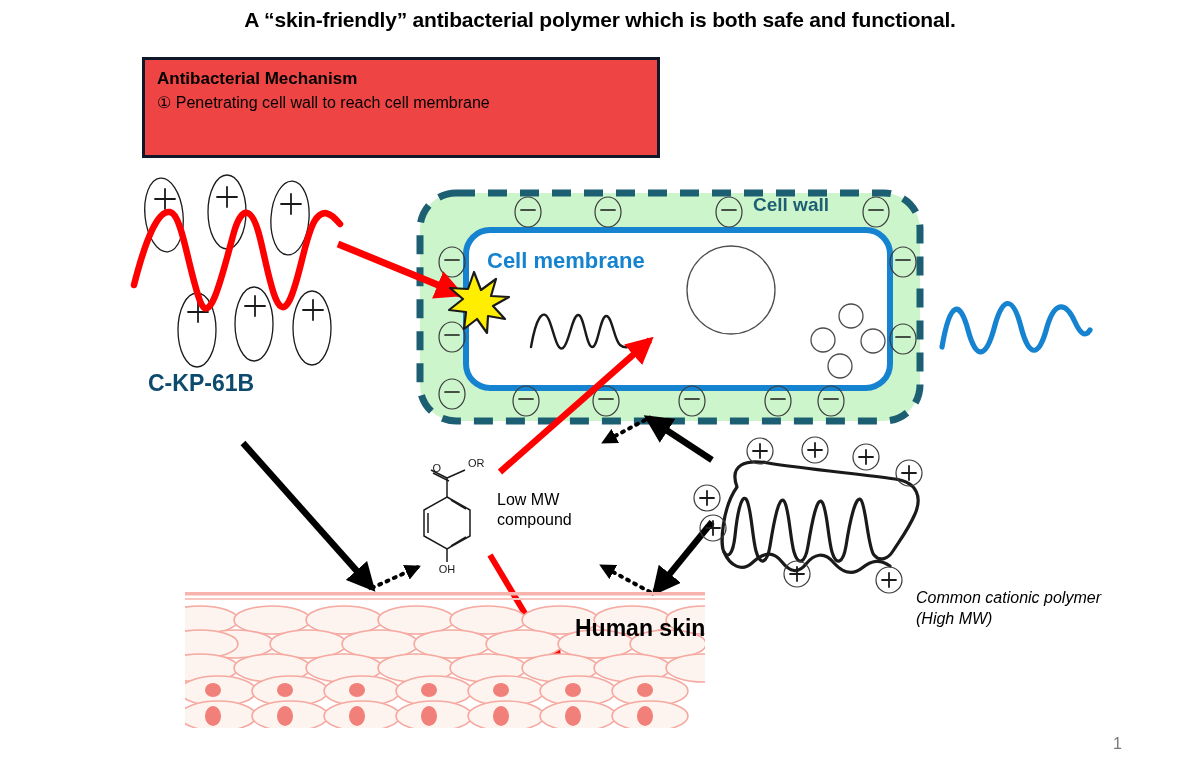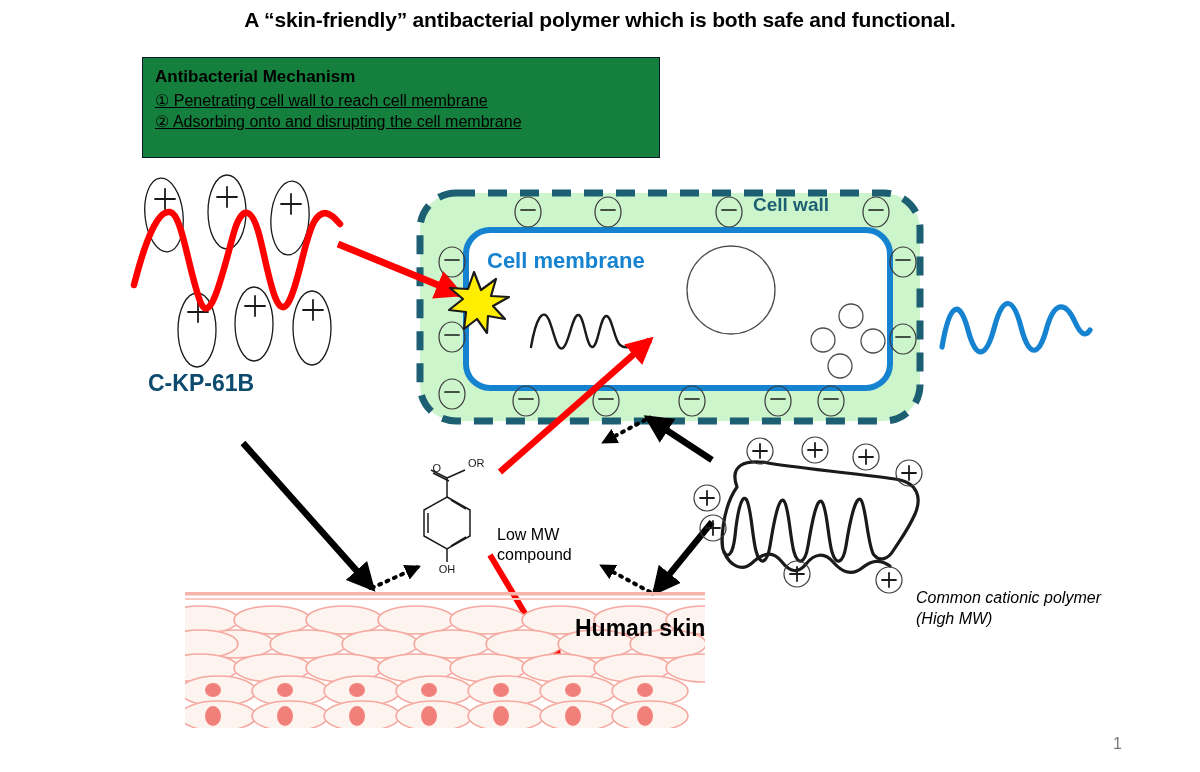--- a/index.html
+++ b/index.html
@@ -25,32 +25,31 @@
     font-weight: bold;
     color: #000000;
     letter-spacing: -0.2px;
   }
 
   
   #mechanism-box {
     position: absolute;
     left: 142px; top: 57px;
     width: 518px; height: 101px;
-    background: #15803d;
-    border: 1px solid #0f172a;
+    background: #ef4444;
+    border: 3px solid #0f172a;
     padding: 9px 16px 0 12px;
   }
   #mechanism-heading {
     font-size: 17px; font-weight: bold; color: #000;
     margin-bottom: 3px;
   }
   .mech-line {
     font-size: 16px; color: #000; line-height: 1.34;
     white-space: nowrap;
-    text-decoration: underline;
   }
 
   
   #figure-svg {
     position: absolute; left: 0; top: 0;
     width: 1200px; height: 772px;
   }
 
   
   .ov { position: absolute; white-space: nowrap; }
@@ -90,21 +89,20 @@
 </head>
 <body>
 
 <div class="slide">
 
   <div id="slide-title">A “skin-friendly” antibacterial polymer which is both safe and functional.</div>
 
   <div id="mechanism-box">
     <div id="mechanism-heading">Antibacterial Mechanism</div>
     <div class="mech-line">① Penetrating cell wall to reach cell membrane</div>
-    <div class="mech-line">② Adsorbing onto and disrupting the cell membrane</div>
   </div>
 
   <svg id="figure-svg" viewBox="0 0 1200 772">
     <defs>
       <marker id="arrow-red" viewBox="0 0 10 10" refX="8.2" refY="5" markerWidth="4.2" markerHeight="4.2" orient="auto-start-reverse">
         <path d="M 0 0 L 10 5 L 0 10 z" fill="#ff0000"></path>
       </marker>
       <marker id="arrow-black" viewBox="0 0 10 10" refX="8.2" refY="5" markerWidth="4.4" markerHeight="4.4" orient="auto-start-reverse">
         <path d="M 0 0 L 10 5 L 0 10 z" fill="#000000"></path>
       </marker>
@@ -420,21 +418,21 @@
       </g>
     </g>
   </svg>
 
   <div class="ov" id="label-ckp">C-KP-61B</div>
 
   <div class="ov" id="label-cell-wall">Cell wall</div>
 
   <div class="ov" id="label-cell-membrane">Cell membrane</div>
 
-  <div class="ov" id="label-lowmw" style="white-space:pre-line;margin-top:35px;">Low MW
+  <div class="ov" id="label-lowmw" style="white-space:pre-line;">Low MW
 compound</div>
 
   <div class="ov" id="label-common-polymer" style="white-space:pre-line;">Common cationic polymer
 (High MW)</div>
 
   <div class="ov" id="label-human-skin">Human skin</div>
 
   <div class="ov" id="page-number">1</div>
 
 </div>

